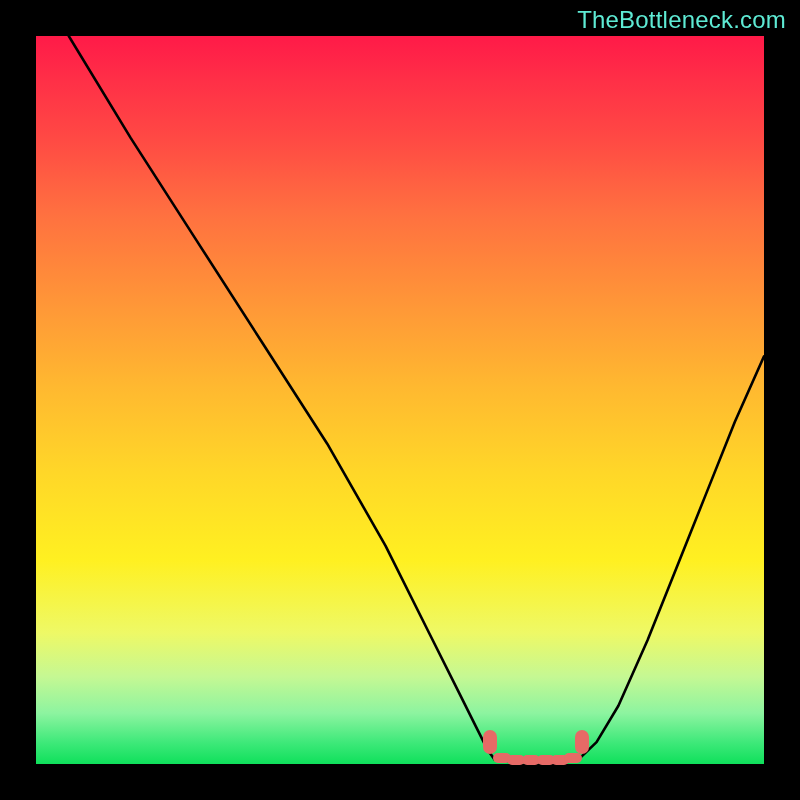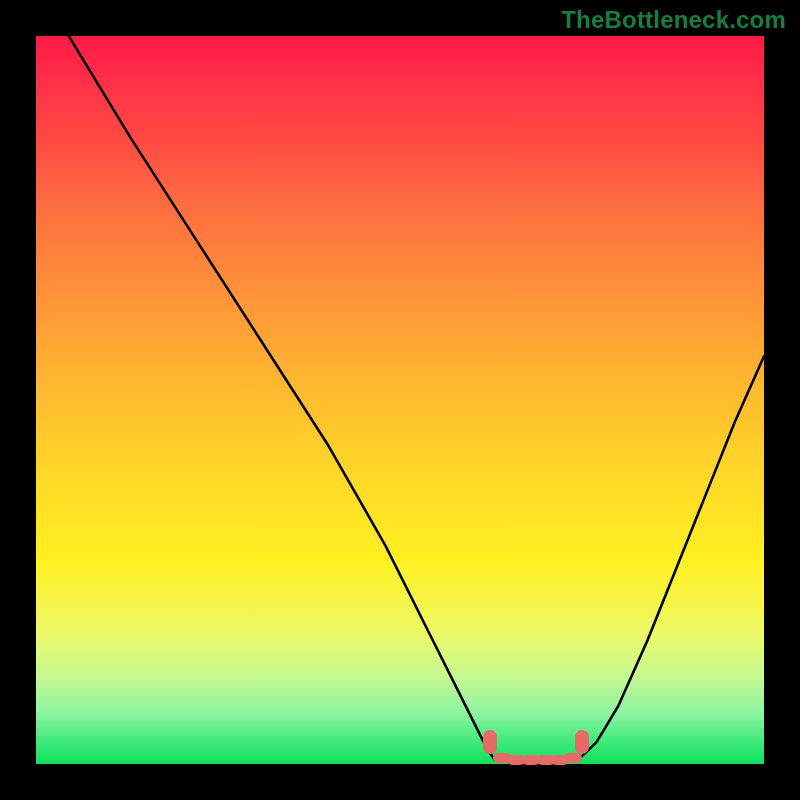--- a/index.html
+++ b/index.html
@@ -1,18 +1,18 @@
 <!DOCTYPE html>
 <html><head>
 <meta charset="utf-8">
 <style>
   * { margin: 0; padding: 0; box-sizing: border-box; }
   body { width: 800px; height: 800px; overflow: hidden; font-family: Arial, sans-serif; }
   .wrap { position: relative; width: 800px; height: 800px; background: #000; }
-  .watermark { position: absolute; top: 6px; right: 14px; color: #15803d; font-size: 24px; font-weight: 700; letter-spacing: 0.2px; z-index: 10; }
+  .watermark { position: absolute; top: 6px; right: 14px; color: #5eead4; font-size: 24px; font-weight: 400; letter-spacing: 0.2px; z-index: 10; }
   .plot { position: absolute; left: 36px; top: 36px; width: 728px; height: 728px; }
   .gradient { position: absolute; inset: 0; background: linear-gradient(180deg,
       #ff1a48 0%, #ff2f47 6%, #ff4944 14%, #ff6f40 24%, #ff9438 36%, #ffb830 48%,
       #ffd728 60%, #fff021 72%, #eef966 82%, #c5f893 88%, #8df4a0 93%, #3fe97a 97%, #0fe05b 100%);
   }
   .lines { position: absolute; inset: 0; }
   .marker { position: absolute; width: 14px; height: 24px; background: #e66a66; border-radius: 7px; transform: translate(-50%, -50%); }
   .floor-dot { position: absolute; width: 18px; height: 10px; background: #e66a66; border-radius: 5px; transform: translate(-50%, -50%); }
 </style>
 </head>

